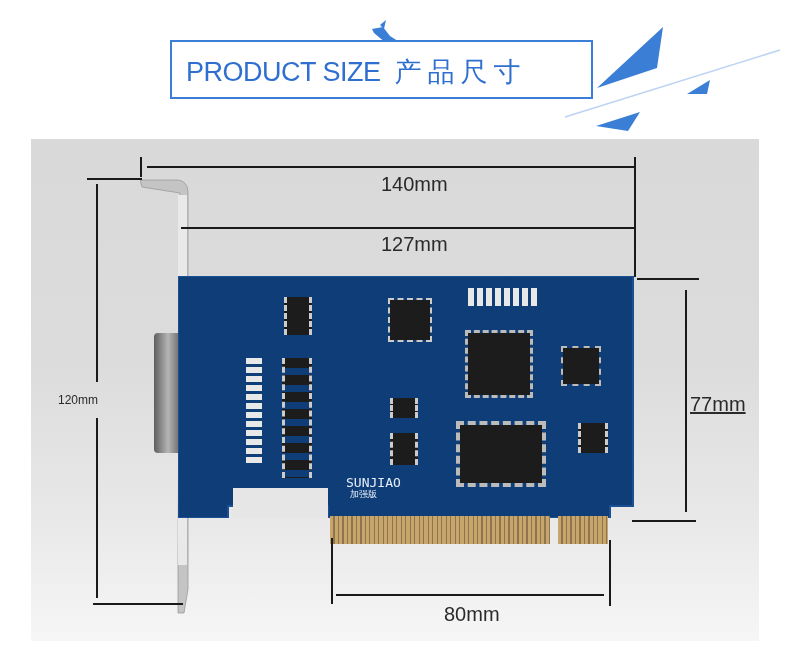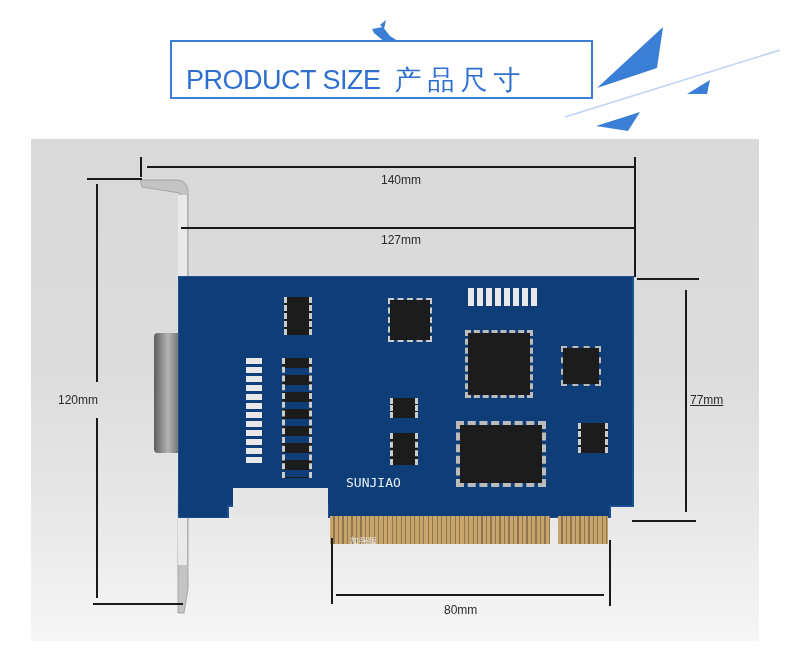--- a/index.html
+++ b/index.html
@@ -2,32 +2,32 @@
 <html><head>
 <meta charset="utf-8">
 <style>
   html, body { margin:0; padding:0; }
   body { width:790px; height:649px; background:#ffffff; position:relative; overflow:hidden;
          font-family:"Liberation Sans", sans-serif; }
   .abs { position:absolute; }
 
   
   .title-box { left:170px; top:40px; width:423px; height:59px; border:2px solid #3a7fd5; box-sizing:border-box; background:#fff; }
-  .title-text { left:186px; top:60px; height:40px; line-height:40px; font-size:27px; color:#2f6fd0; white-space:nowrap; letter-spacing:-0.5px; }
+  .title-text { left:186px; top:52px; height:40px; line-height:40px; font-size:27px; color:#2f6fd0; white-space:nowrap; letter-spacing:-0.5px; }
   .title-text .en { font-family:"Liberation Sans", sans-serif; }
   .title-text .zh { margin-left:14px; font-family:"DejaVu Sans", sans-serif; letter-spacing:6px; }
 
   
   .panel { left:31px; top:139px; width:728px; height:502px;
            background:linear-gradient(180deg,#d9d9d9 0%,#dcdcdc 45%,#e8e8e8 75%,#f6f6f6 100%); }
 
   
   .hline { height:2px; background:#1a1a1a; }
   .vline { width:2px; background:#1a1a1a; }
-  .dim-label { font-size:12px; color:#2a2a2a; white-space:nowrap; }
+  .dim-label { font-size:20px; color:#2a2a2a; white-space:nowrap; }
   .gold { background:repeating-linear-gradient(90deg,#c8a56a 0 3px,#8f7450 3px 4.5px); }
   .chip { background:#1c1c1c; }
   .silk { color:#e6eef8; font-size:9px; font-family:"DejaVu Sans Mono", monospace; }
 </style>
 </head>
 <body>
 
 <div class="abs" style="left:0;top:0;width:790px;height:135px;">
   <svg width="790" height="135">
     <polygon points="372,29 383,27 390,36 404,45 386,43 374,33" fill="#3a7fd5"></polygon>
@@ -75,21 +75,21 @@
 <div class="abs chip" style="left:563px;top:348px;width:36px;height:36px;outline:2px dashed #bbb;"></div>
 <div class="abs chip" style="left:460px;top:425px;width:82px;height:58px;outline:4px dashed #bbb;"></div>
 <div class="abs chip" style="left:578px;top:423px;width:24px;height:30px;border-left:3px dashed #ccc;border-right:3px dashed #ccc;"></div>
 <div class="abs chip" style="left:390px;top:398px;width:22px;height:20px;border-left:3px dashed #ccc;border-right:3px dashed #ccc;"></div>
 <div class="abs chip" style="left:390px;top:433px;width:22px;height:32px;border-left:3px dashed #ccc;border-right:3px dashed #ccc;"></div>
 <div class="abs" style="left:282px;top:358px;width:24px;height:120px;background:repeating-linear-gradient(180deg,#1c1c1c 0 10px,transparent 10px 17px);border-left:3px dashed #ccc;border-right:3px dashed #ccc;"></div>
 <div class="abs" style="left:246px;top:358px;width:16px;height:108px;background:repeating-linear-gradient(180deg,#e8e8e8 0 6px,transparent 6px 9px);"></div>
 <div class="abs" style="left:468px;top:288px;width:72px;height:18px;background:repeating-linear-gradient(90deg,#e8e8e8 0 6px,transparent 6px 9px);"></div>
 
 <div class="abs silk" style="left:346px;top:475px;font-size:13px;">SUNJIAO</div>
-<div class="abs silk" style="left:350px;top:488px;font-size:9px;font-family:'DejaVu Serif', serif;margin-top:47px;">加强版</div>
+<div class="abs silk" style="left:350px;top:488px;font-size:9px;font-family:'DejaVu Serif', serif;">加强版</div>
 
 <div class="abs vline" style="left:140px;top:157px;height:20px;"></div>
 <div class="abs hline" style="left:147px;top:166px;width:487px;"></div>
 <div class="abs vline" style="left:634px;top:157px;height:120px;"></div>
 <div class="abs dim-label" style="left:381px;top:173px;">140mm</div>
 
 <div class="abs hline" style="left:181px;top:227px;width:453px;"></div>
 <div class="abs dim-label" style="left:381px;top:233px;">127mm</div>
 
 <div class="abs hline" style="left:87px;top:178px;width:55px;"></div>

